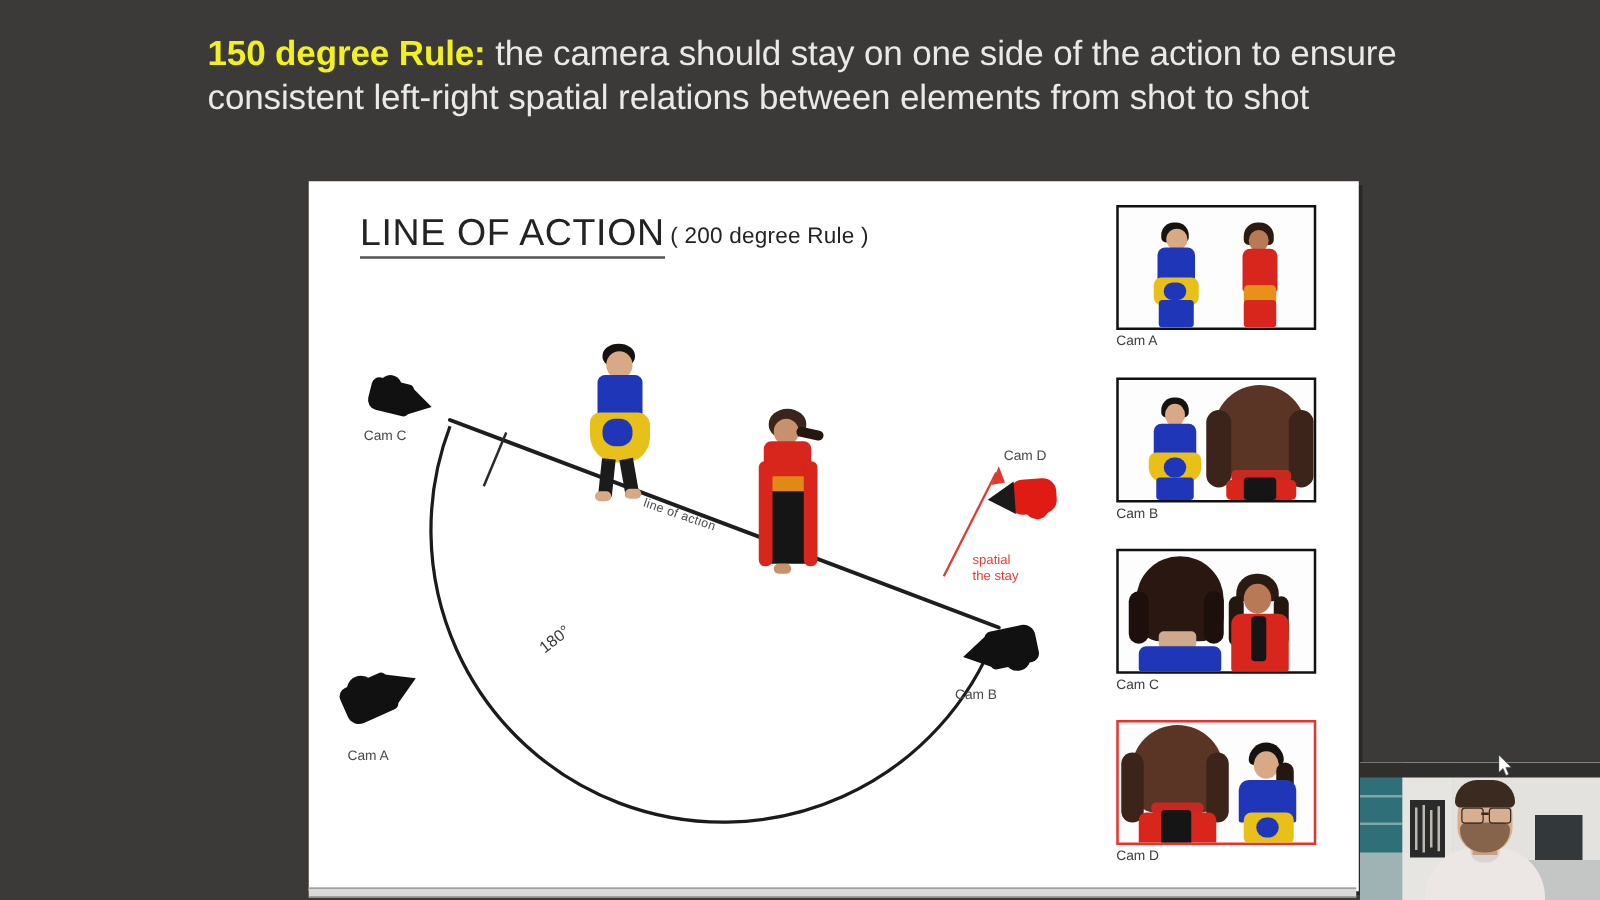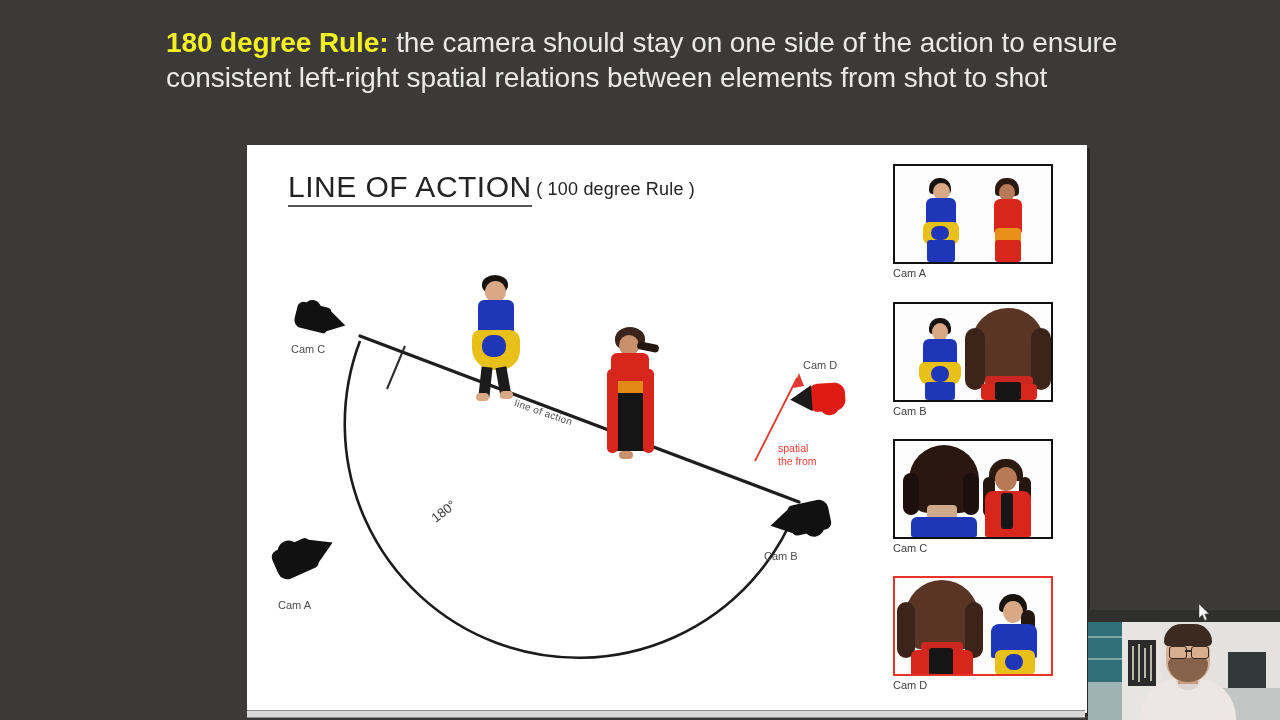--- a/index.html
+++ b/index.html
@@ -222,47 +222,47 @@
     border-top: 1px solid #8d8d8d;
     border-bottom: 1px solid #8d8d8d;
   }
 </style>
 </head>
 <body>
 
 <div id="screen">
 
   <div id="heading">
-    <span class="hl">180 degree Rule:</span><span> </span><span class="body">the camera should stay on one side of the action to ensure consistent left-right spatial relations between elements from shot to shot</span>
+    <span class="hl">150 degree Rule:</span><span> </span><span class="body">the camera should stay on one side of the action to ensure consistent left-right spatial relations between elements from shot to shot</span>
   </div>
 
   <div id="slide">
 
     <div id="diagram-title">
       <span class="t-main">LINE OF ACTION</span>
-      <span class="t-sub">( 100 degree Rule )</span>
+      <span class="t-sub">( 200 degree Rule )</span>
     </div>
 
     <svg id="diagram-svg" viewBox="0 0 640 568">
 
       <line x1="113" y1="191" x2="552" y2="357" stroke="#1e1e1e" stroke-width="3.2" stroke-linecap="round"></line>
 
       <path d="M 113 196 A 232 232 0 0 0 550 362" fill="none" stroke="#1b1b1b" stroke-width="2.6"></path>
 
       <line x1="140" y1="244" x2="158" y2="201" stroke="#2a2a2a" stroke-width="2"></line>
 
       <line x1="508" y1="316" x2="550" y2="233" stroke="#e0392f" stroke-width="1.8"></line>
       <polygon points="552,228 546,243 557,241" fill="#e0392f"></polygon>
     </svg>
 
     <div id="line-of-action-label">line of action</div>
     <div id="deg180-label">180°</div>
     <div id="crossing-label">
       <div>spatial</div>
-      <div>the from</div>
+      <div>the stay</div>
     </div>
 
     <div class="camrig" style="left:48px; top:158px; transform:rotate(14deg);">
       <div class="body"></div>
       <div class="hump"></div>
       <div class="lens"></div>
     </div>
     <div class="camlabel" style="left:44px; top:198px;">Cam C</div>
 
     <div class="camrig" style="left:32px; top:392px; transform:rotate(-24deg) scale(1.22);">

